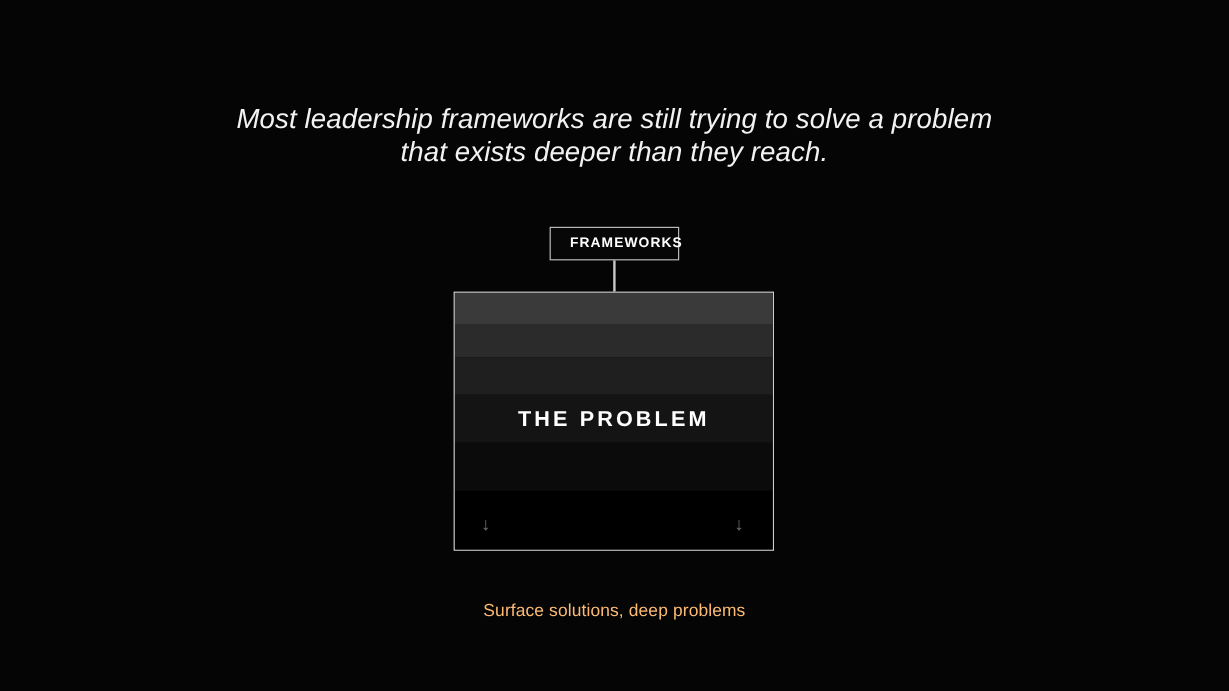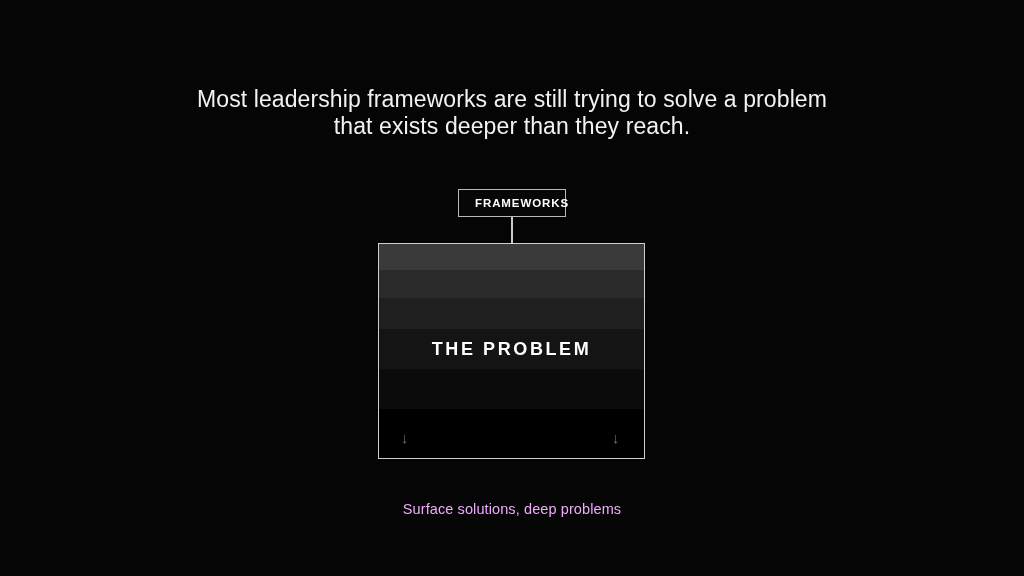--- a/index.html
+++ b/index.html
@@ -22,20 +22,21 @@
     left: 0;
     top: 86px;
     width: 1024px;
     text-align: center;
     font-size: 23px;
     font-weight: 400;
     line-height: 27px;
     color: #f2f2f2;
     letter-spacing: 0.1px;
     white-space: pre-line;
+    font-style: italic;
   }
 
   
   .callout-label {
     position: absolute;
     left: 458px;
     top: 189px;
     width: 108px;
     height: 28px;
     box-sizing: border-box;
@@ -112,21 +113,21 @@
 
   
   .caption {
     position: absolute;
     left: 0;
     top: 501px;
     width: 1024px;
     text-align: center;
     font-size: 14.5px;
     font-weight: 400;
-    color: #f0abfc;
+    color: #fdba74;
     letter-spacing: 0.1px;
   }
 </style>
 </head>
 <body style="background: rgb(5, 5, 5);">
 
 <div class="headline">Most leadership frameworks are still trying to solve a problem
 that exists deeper than they reach.</div>
 
 <div class="callout-label" style="border-color: rgb(185, 185, 185);">

